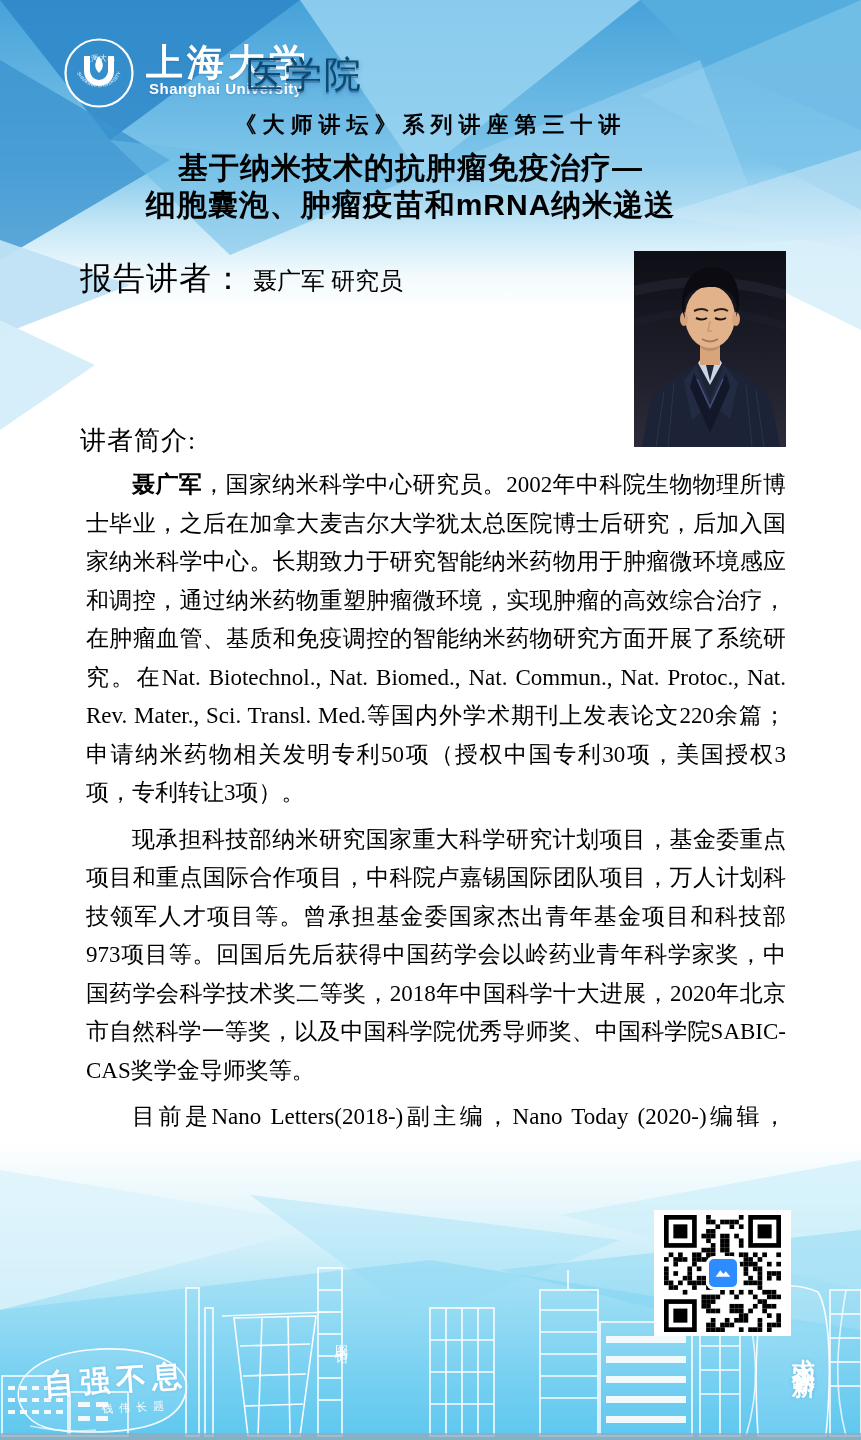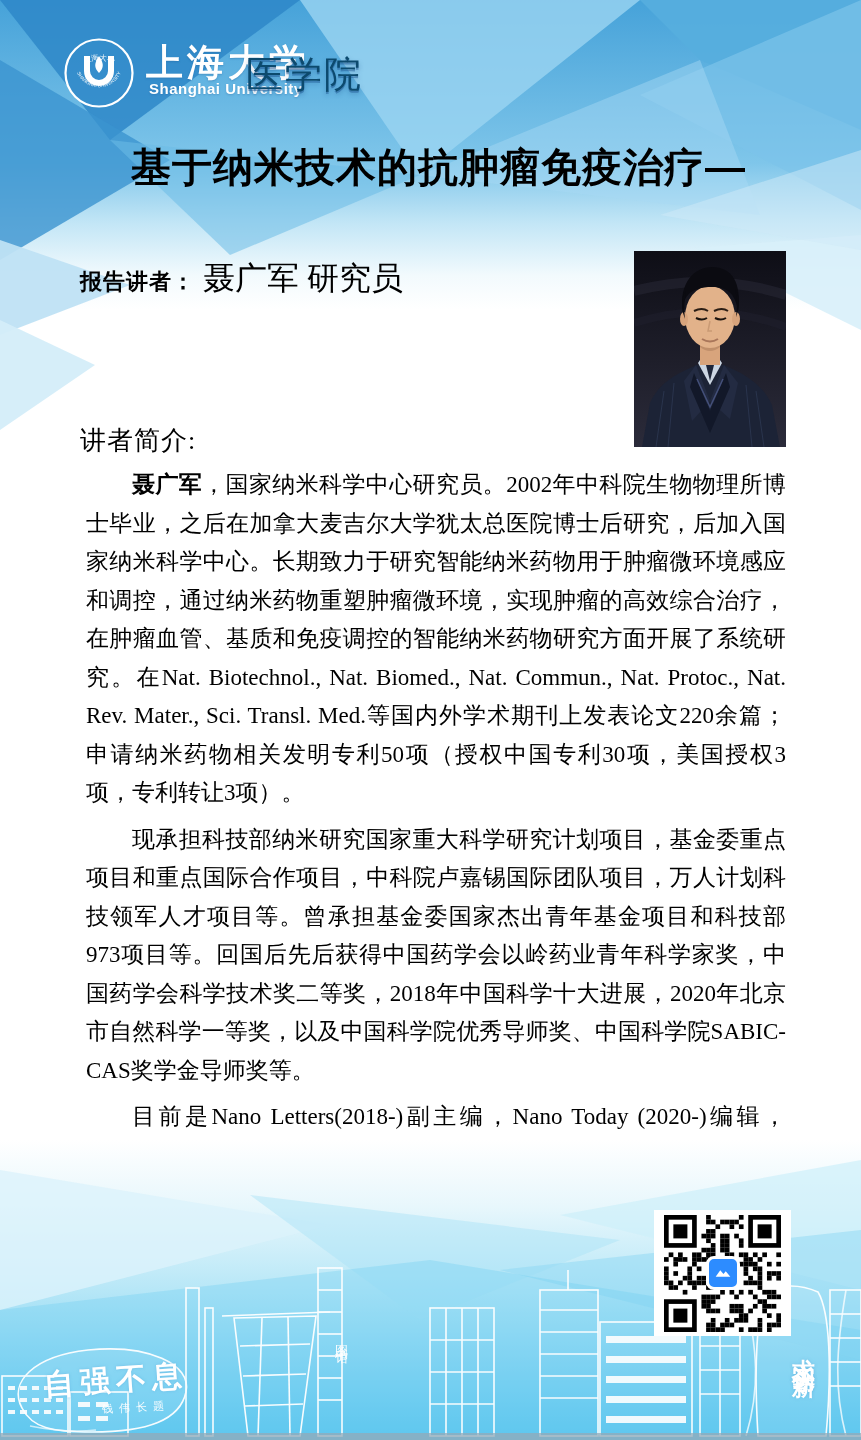--- a/index.html
+++ b/index.html
@@ -28,28 +28,28 @@
     font-family:"Liberation Sans","DejaVu Sans",sans-serif; letter-spacing:2px;
     text-shadow:0 2px 0 rgba(25,80,140,.45), 0 3px 5px rgba(25,80,140,.4);
   }
   .series{
     left:0; top:110px; width:861px; text-align:center;
     font-size:22px; font-weight:bold; letter-spacing:6px;
   }
   .title{
     left:0; top:149px; width:821px; text-align:center;
     font-family:"Liberation Sans","DejaVu Sans",sans-serif;
-    font-size:40px; line-height:37px; font-weight:900; letter-spacing:1px;padding-left:28px;
+    font-size:30px; line-height:37px; font-weight:900; letter-spacing:1px;
   }
 
   
   .info{left:80px; top:257px; width:560px;}
   .info-row{display:flex; align-items:baseline; margin-bottom:21px;}
-  .info-label{font-size:22px; font-weight:bold; letter-spacing:1px; white-space:nowrap;}
-  .info-value{font-size:32px; margin-left:8px; white-space:nowrap;}
+  .info-label{font-size:32px; font-weight:normal; letter-spacing:1px; white-space:nowrap;}
+  .info-value{font-size:24px; margin-left:8px; white-space:nowrap;}
 
   .photo{left:634px; top:251px; width:152px; height:196px;}
 
   
   .bio-heading{left:80px; top:423px; font-size:26px; font-weight:normal; letter-spacing:1px;}
   .bio{left:78px; top:458px; width:716px;}
   .bio p{
     margin:8px; font-size:23px; line-height:38.5px; text-align:justify;
     text-indent:2em; word-break:break-word;
   }
@@ -137,23 +137,25 @@
       <textPath href="#arcB" startOffset="50%" text-anchor="middle">SHANGHAI UNIVERSITY</textPath>
     </text>
     <path d="M25,20 v15 a12,12 0 0 0 24,0 v-15" fill="none" stroke="#ffffff" stroke-width="6"></path>
     <path d="M37,20 c-5,7 -5,12 0,17 c5,-5 5,-10 0,-17 Z" fill="#ffffff"></path>
   </svg>
 
   <div class="abs uni-cn">上海大学</div>
   <div class="abs uni-en">Shanghai University</div>
   <div class="abs college">医学院</div>
 
+  <div class="abs series">《大师讲坛》系列讲座第三十讲</div>
 
   <div class="abs title">
     <div>基于纳米技术的抗肿瘤免疫治疗—</div>
+    <div>细胞囊泡、肿瘤疫苗和mRNA纳米递送</div>
   </div>
 
   <div class="abs info">
     <div class="info-row">
       <span class="info-label">报告讲者：</span>
       <span class="info-value">聂广军 研究员</span>
     </div>
   </div>
 
   <svg class="abs photo" width="152" height="196" viewBox="0 0 152 196">

